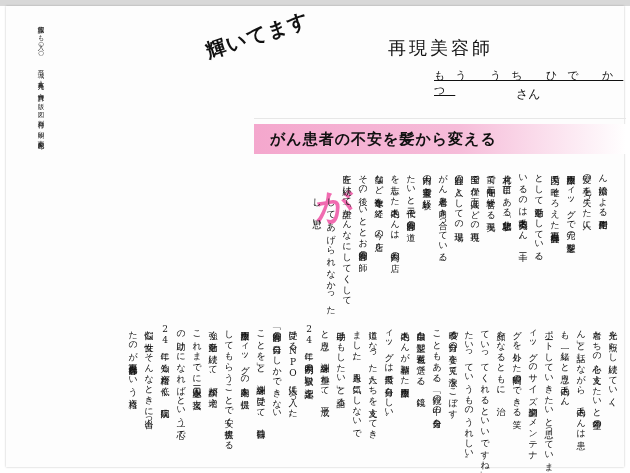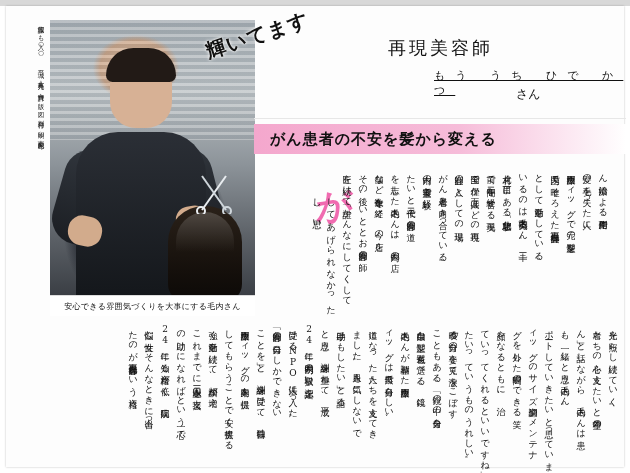--- a/index.html
+++ b/index.html
@@ -196,40 +196,20 @@
   }
 </style>
 </head>
 <body>
 
 <div class="page">
   <div class="paper">
 
     <div class="credit-strip">広報課　も入○○　平城　十八年九月　自費計　版　図　判発行　印刷　南央配布</div>
 
-    <div class="photo-block">
-      <div class="photo">
-        <div class="blinds"></div>
-        <div class="arm-l"></div>
-        <div class="arm-r"></div>
-        <div class="body"></div>
-        <div class="head"></div>
-        <div class="hair"></div>
-        <div class="hand-l"></div>
-        <div class="hand-r"></div>
-        <div class="wig"></div>
-        <svg class="scissors" viewBox="0 0 40 44">
-          <line x1="6" y1="40" x2="30" y2="6" stroke="#e9edf0" stroke-width="2"></line>
-          <line x1="30" y1="40" x2="6" y2="6" stroke="#cfd6db" stroke-width="2"></line>
-          <circle cx="5" cy="41" r="4" fill="none" stroke="#e9edf0" stroke-width="2"></circle>
-          <circle cx="31" cy="41" r="4" fill="none" stroke="#cfd6db" stroke-width="2"></circle>
-        </svg>
-      </div>
-      <div class="photo-caption">安心できる雰囲気づくりを大事にする毛内さん</div>
-    </div>
 
     <div class="kagayaite">輝いてます</div>
     <div class="saigen">再現美容師</div>
     <div class="name-ruby">もう うち  ひで かつ</div>
     <div class="name-san">さん</div>
     <div class="hairline"></div>
     <div class="pink-bar"></div>
     <div class="pink-bar-text">がん患者の不安を髪から変える</div>
 
     <div class="dropcap">が</div>

